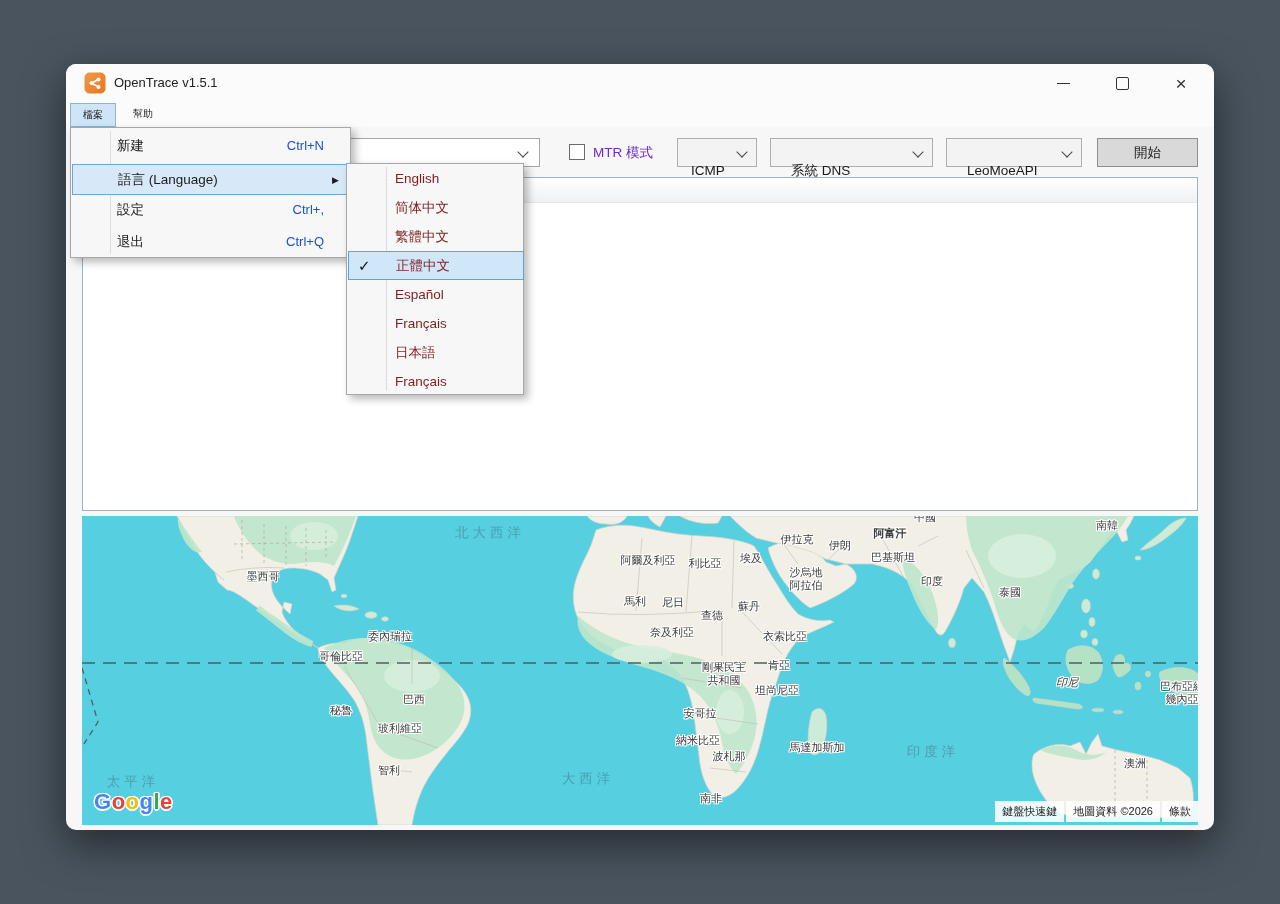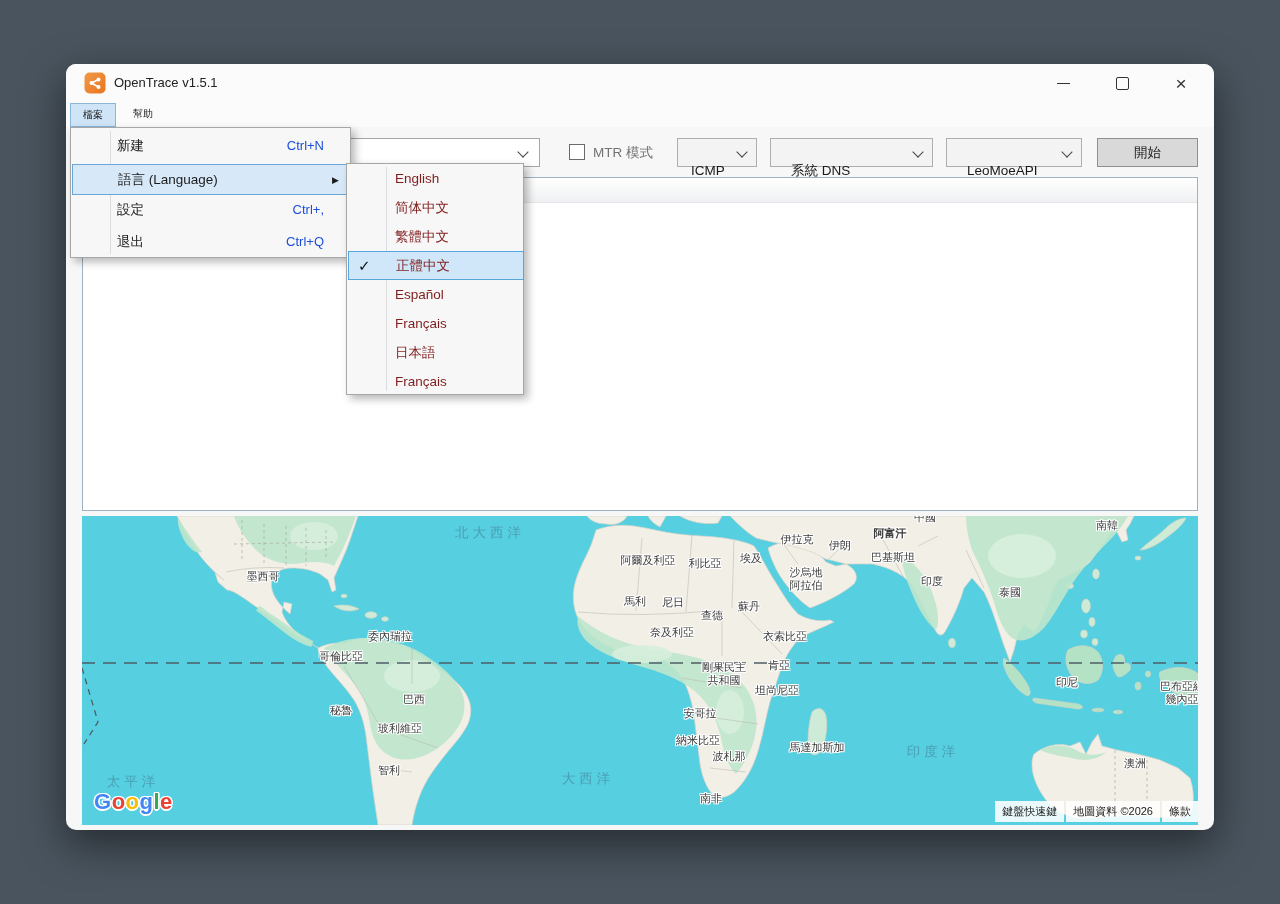--- a/index.html
+++ b/index.html
@@ -20,21 +20,21 @@
   .menubar{position:absolute;left:0;top:38px;width:100%;height:25px;background:#fbfbfb;}
   .mb-item{position:absolute;top:1px;height:22px;line-height:22px;padding:0 12px;font-size:10px;color:#1b1b1b;}
   .mb-file{left:4px;background:#cfe5f7;border:1px solid #8ab6da;}
   .mb-help{left:55px;}
 
   
   .tb-target{position:absolute;left:16px;top:74px;width:458px;height:29px;background:#fff;border:1px solid #a6a6a6;box-sizing:border-box;}
   .chev{width:7px;height:7px;border-right:1.6px solid #454545;border-bottom:1.6px solid #454545;transform:rotate(45deg);display:inline-block;}
   .tb-target .chev{position:absolute;right:12px;top:9px;}
   .tb-check{position:absolute;left:503px;top:80px;width:16px;height:16px;background:#fff;border:1px solid #6b6b6b;box-sizing:border-box;}
-  .tb-check-label{position:absolute;left:527px;top:74px;height:29px;line-height:29px;font-size:13.5px;color:#737373;}
+  .tb-check-label{position:absolute;left:527px;top:74px;height:29px;line-height:29px;font-size:13.5px;color:#6d28d9;}
   .combo{position:absolute;top:74px;height:29px;background:#f3f3f3;border:1px solid #aeaeae;box-sizing:border-box;font-size:13.5px;color:#1a1a1a;}
   .combo .cval{position:absolute;left:13px;top:0;height:27px;line-height:27px;white-space:nowrap;margin-top:18px;}
   .combo .chev{position:absolute;right:10px;top:9px;border-color:#454545;}
   .combo-proto{left:611px;width:80px;}
   .combo-dns{left:704px;width:163px;}
   .combo-dns .cval{left:20px;}
   .combo-api{left:880px;width:136px;}
   .combo-api .cval{left:20px;}
   .btn-start{position:absolute;left:1031px;top:74px;width:101px;height:29px;background:#d9d9d9;border:1px solid #8f8f8f;box-sizing:border-box;text-align:center;line-height:27px;font-size:13.5px;color:#1a1a1a;}
 
@@ -272,21 +272,21 @@
           <span class="country-label" style="left: 715px; top: 24px;">伊拉克</span>
           <span class="country-label" style="left: 758px; top: 30px;">伊朗</span>
           <span class="country-label" style="left: 808px; top: 18px; font-weight: bold;">阿富汗</span>
           <span class="country-label" style="left: 811px; top: 42px;">巴基斯坦</span>
           <span class="country-label" style="left: 724px; top: 63px;">沙烏地
 阿拉伯</span>
           <span class="country-label" style="left: 850px; top: 66px;">印度</span>
           <span class="country-label" style="left: 928px; top: 77px;">泰國</span>
           <span class="country-label" style="left: 843px; top: 2px;">中國</span>
           <span class="country-label" style="left: 1025px; top: 10px;">南韓</span>
-          <span class="country-label" style="left: 985px; top: 167px;">印尼</span>
+          <span class="country-label" style="left: 985px; top: 167px; font-style: italic;">印尼</span>
           <span class="country-label" style="left: 1100px; top: 177px;">巴布亞紐
 幾內亞</span>
           <span class="country-label" style="left: 1053px; top: 248px;">澳洲</span>
         </div>
       <div class="google-logo" id="google-logo"><span style="color: rgb(66, 133, 244);">G</span><span style="color: rgb(234, 67, 53);">o</span><span style="color: rgb(251, 188, 5);">o</span><span style="color: rgb(66, 133, 244);">g</span><span style="color: rgb(52, 168, 83);">l</span><span style="color: rgb(234, 67, 53);">e</span></div>
       <div class="map-attribution" id="map-attribution">
           <div class="attr-box">鍵盤快速鍵</div>
           <div class="attr-box">地圖資料 ©2026</div>
           <div class="attr-box">條款</div>
         </div>

